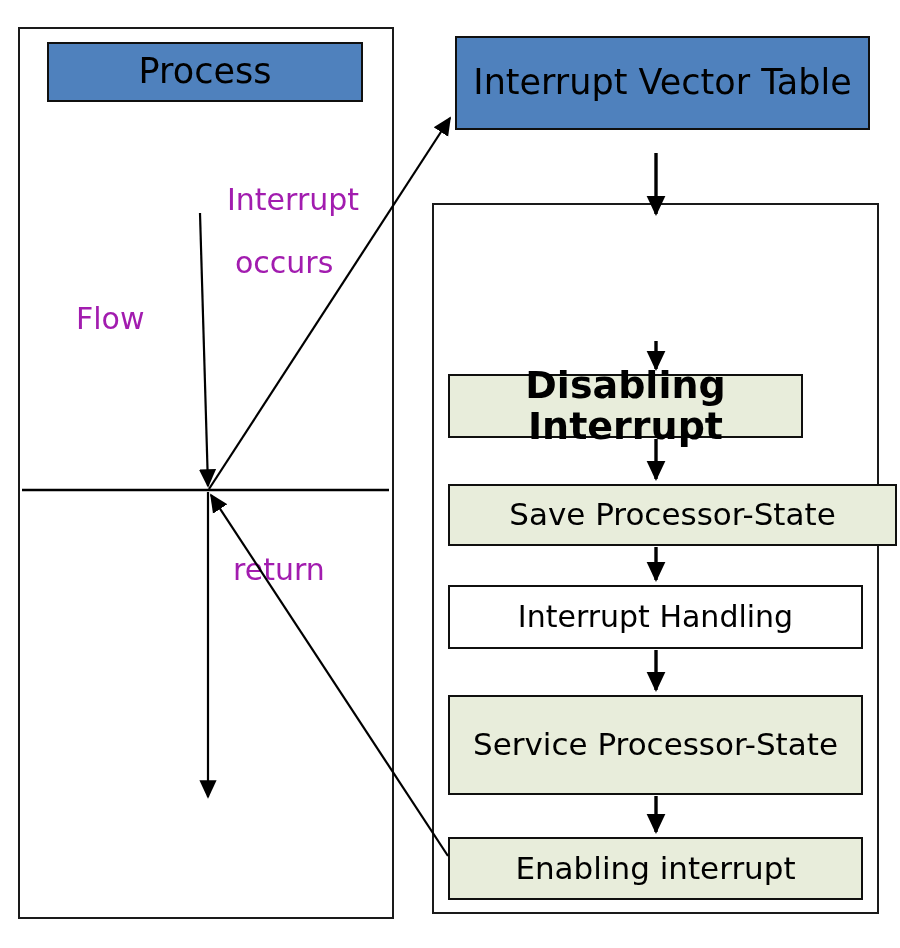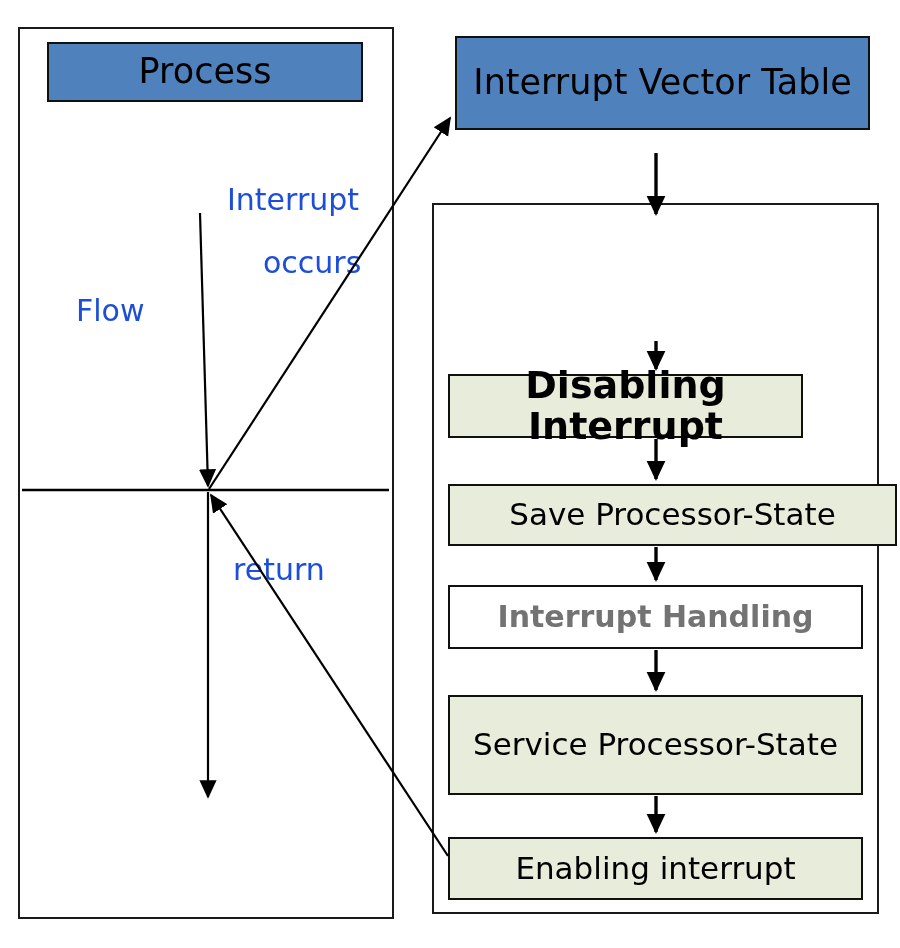--- a/index.html
+++ b/index.html
@@ -54,22 +54,22 @@
   .box-blue {
     background: #4F81BD;
   }
   .box-green {
     background: #E8EDDB;
   }
   .box-white {
     background: #ffffff;
   }
   .box-red-text {
-    color: #737373;
-    font-weight: bold;
+    color: #000000;
+    font-weight: normal;
   }
 
   #process-box {
     left: 47px;
     top: 42px;
     width: 316px;
     height: 60px;
     font-size: 35px;
   }
   #ivt-box {
@@ -119,28 +119,28 @@
     left: 448px;
     top: 837px;
     width: 415px;
     height: 63px;
     font-size: 31px;
   }
 
   
   .label {
     position: absolute;
-    color: #1d4ed8;
+    color: #a21caf;
     white-space: nowrap;
     font-size: 30px;
     line-height: 1.0;
   }
   #label-interrupt { left: 227px; top: 185px; }
-  #label-occurs    { left: 235px; top: 248px; margin-left: 28px; }
-  #label-flow      { left: 76px;  top: 296px; }
+  #label-occurs    { left: 235px; top: 248px; }
+  #label-flow      { left: 76px;  top: 304px; }
   #label-return    { left: 233px; top: 555px; }
 
   
   #lines {
     position: absolute;
     left: 0;
     top: 0;
     width: 900px;
     height: 948px;
     pointer-events: none;

